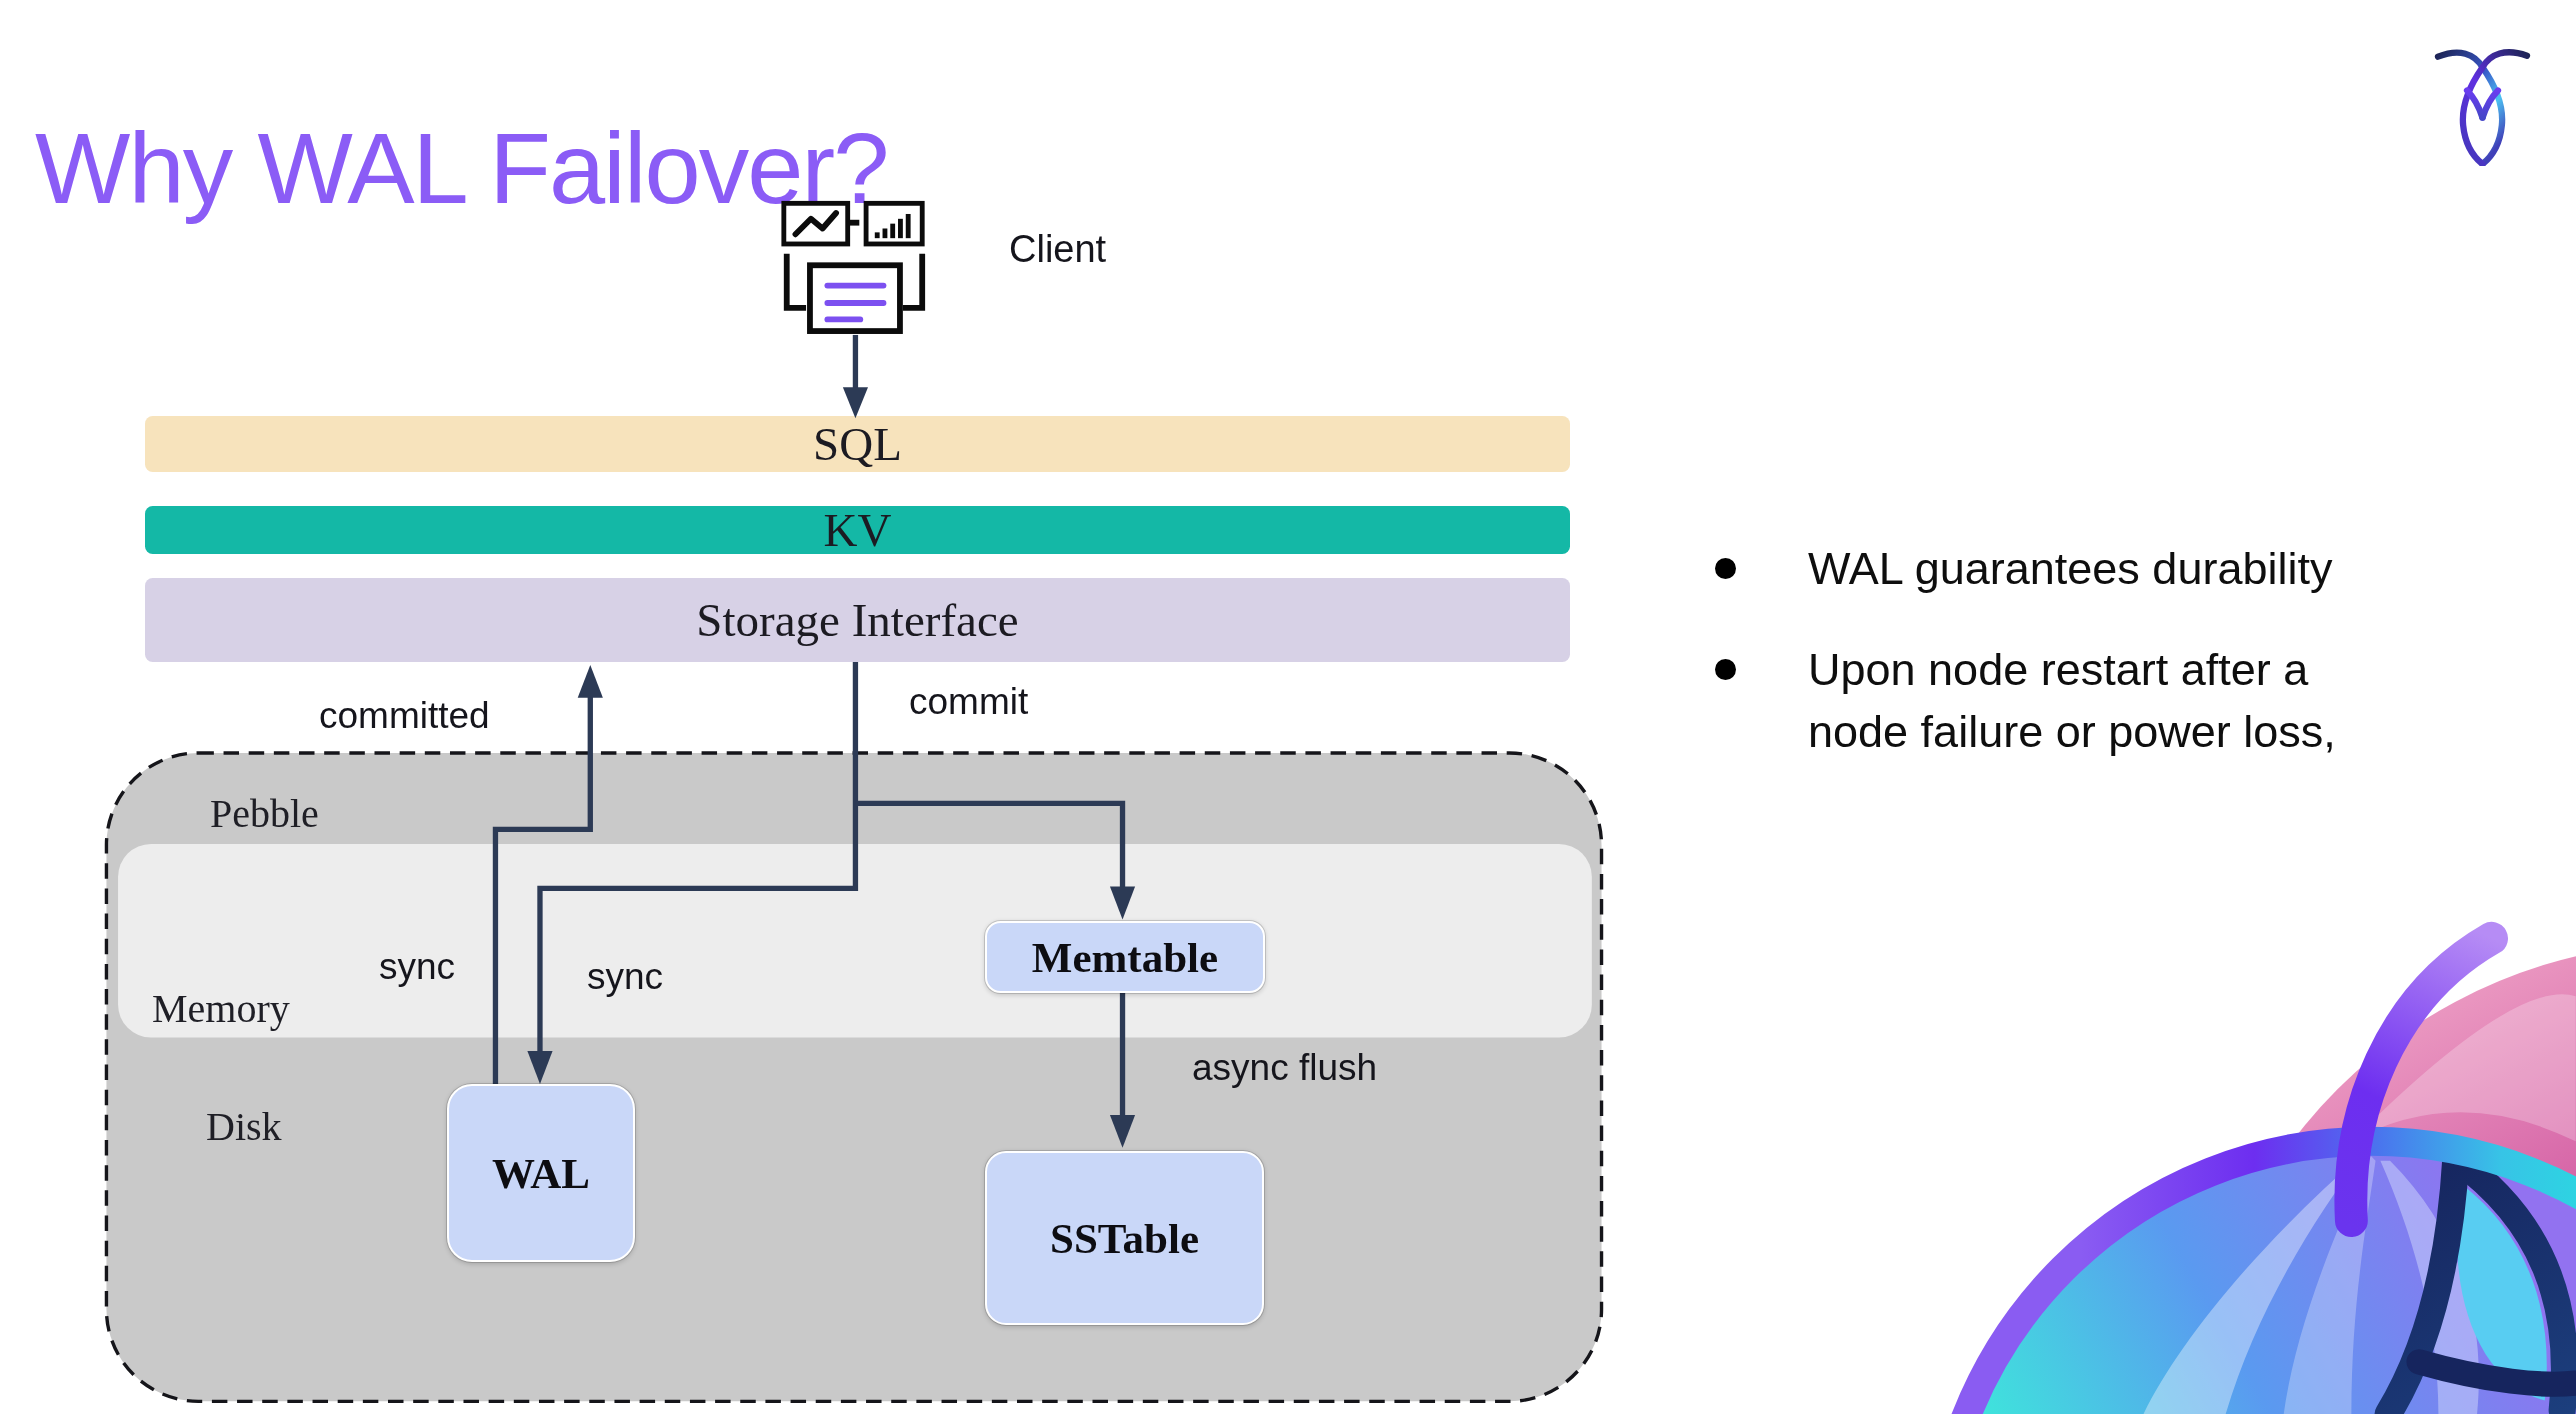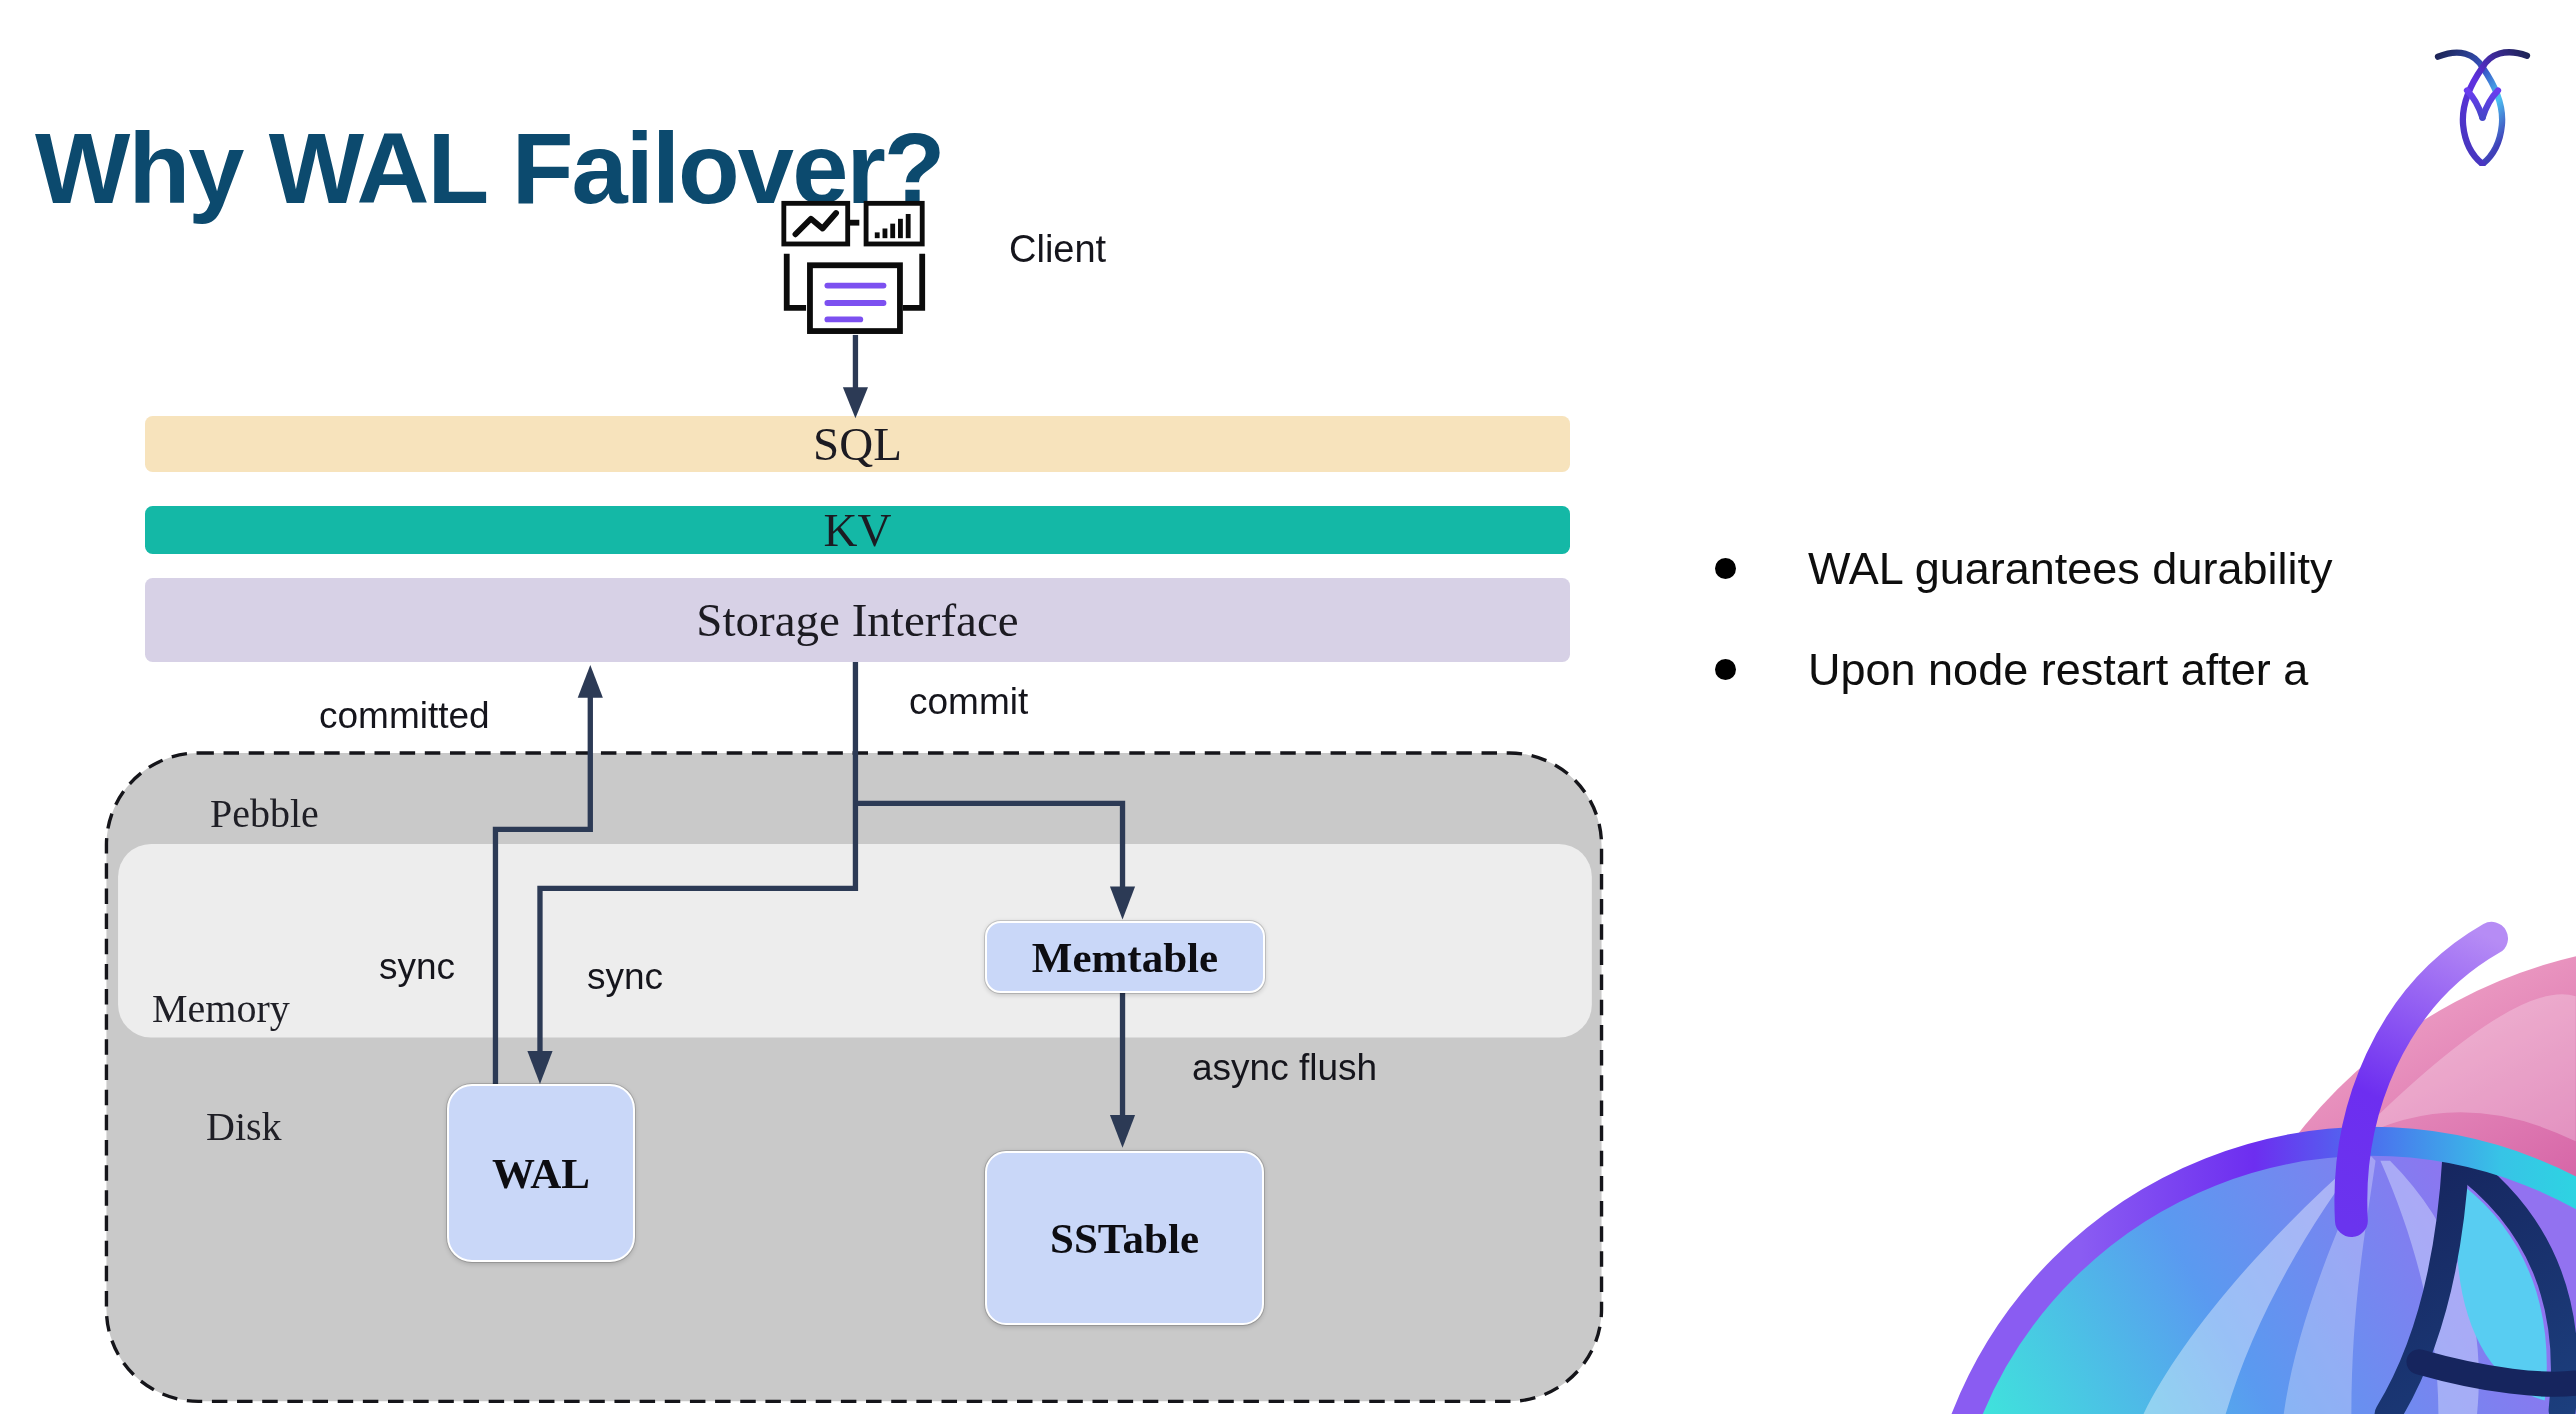--- a/index.html
+++ b/index.html
@@ -1,21 +1,21 @@
 <!DOCTYPE html>
 <html><head>
 <meta charset="utf-8">
 <style>
   html,body{margin:0;padding:0;background:#ffffff;}
   .slide{position:relative;width:2576px;height:1415px;background:#ffffff;overflow:hidden;
          font-family:"Liberation Sans",sans-serif;}
   .abs{position:absolute;}
 
   
-  .title{left:35px;top:43px;font-size:101px;font-weight:700;letter-spacing:-1.9px;color:#0c4a6e;
+  .title{left:35px;top:43px;font-size:101px;font-weight:400;letter-spacing:-1.9px;color:#8b5cf6;
          font-family:"Liberation Sans",sans-serif;white-space:nowrap;}
 
   
   .layer-bar{left:145px;width:1425px;border-radius:7.7px;display:flex;align-items:center;justify-content:center;
              font-family:"Liberation Serif",serif;font-size:47px;color:#1c1b22;}
   #bar-sql{top:416px;height:56px;}
   #bar-kv{top:506px;height:48px;}
   #bar-storage{top:578px;height:84px;}
 
   
@@ -162,20 +162,21 @@
     <div class="bullet">
       <span class="dot"></span>
       <div class="bullet-text">
         <div>WAL guarantees durability</div>
       </div>
     </div>
     <div class="bullet">
       <span class="dot"></span>
       <div class="bullet-text">
         <div>Upon node restart after a</div>
+        <div>node failure or power loss,</div>
       </div>
     </div>
   </div>
 
   <svg class="abs art-svg" width="689" height="495" viewBox="1950 950 712 512">
     <defs>
       <linearGradient id="pinkG" gradientUnits="userSpaceOnUse" x1="2450" y1="1000" x2="2700" y2="1460">
         <stop offset="0" stop-color="#f0a6c8"></stop>
           <stop offset="1" stop-color="#c2338e"></stop>
       </linearGradient>

